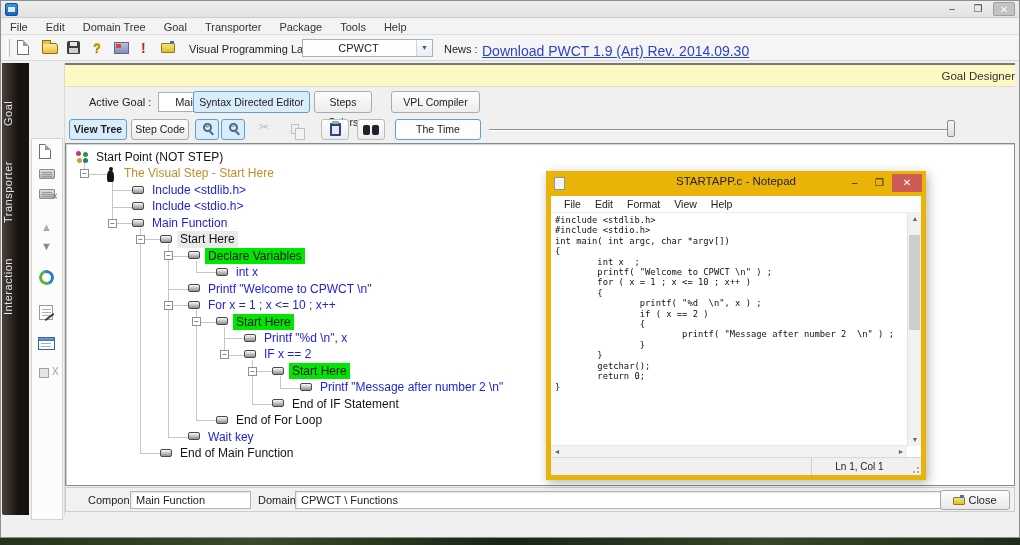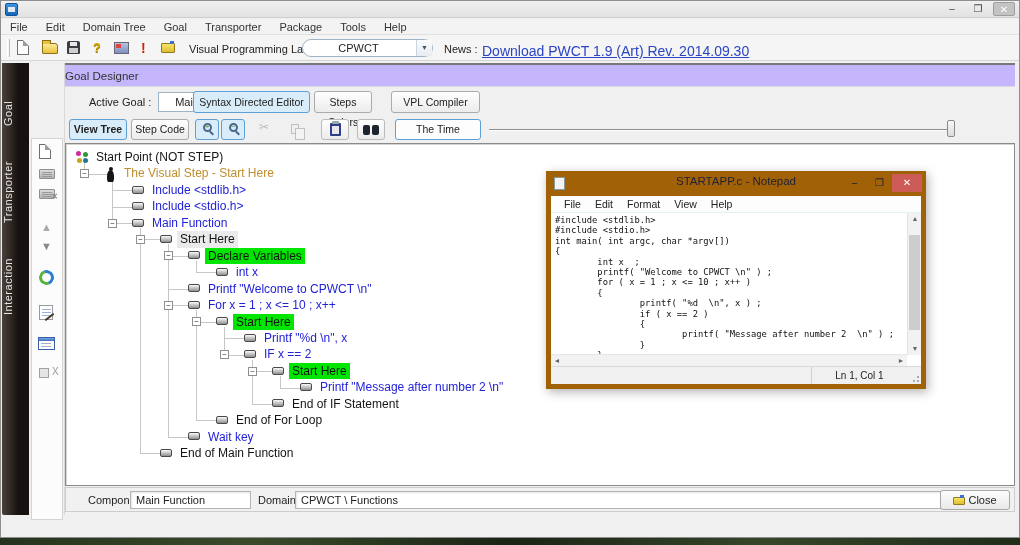--- a/index.html
+++ b/index.html
@@ -59,21 +59,21 @@
   .i-sign { width:14px; height:15px; background:#fff; border:1px solid #9a9a9a; position:relative; }
   .i-sign:before { content:""; position:absolute; left:2px; top:3px; width:9px; height:1px; background:#9ab0d8; box-shadow:0 3px 0 #9ab0d8, 0 6px 0 #9ab0d8; }
   .i-sign:after { content:""; position:absolute; right:-3px; bottom:1px; width:11px; height:2px; background:#41352a; transform:rotate(-38deg); border-radius:1px; }
   .i-form { width:17px; height:13px; background:#fff; border:1px solid #3a5fa8; position:relative; }
   .i-form:before { content:""; position:absolute; left:0; right:0; top:0; height:3px; background:linear-gradient(#7aa4e0,#3a6fc8); }
   .i-form:after { content:""; position:absolute; left:2px; top:5px; width:10px; height:1px; background:#aac; box-shadow:0 3px 0 #aac; }
   .i-cbx { width:10px; height:10px; background:#e4e4e4; border:1px solid #a2a2a2; }
   .i-cbx .x { position:absolute; left:13px; top:-2px; font-size:10px; color:#9a9a9a; }
 
   
-  .gd-header { position:absolute; left:64px; top:62px; width:950px; height:24px; background:#c4b5fd; border-top:2px solid #787878; border-bottom:1px solid #dcdcdc; text-align:left; font-size:11.5px; color:#333; line-height:22px; }
+  .gd-header { position:absolute; left:64px; top:62px; width:950px; height:24px; background:#fef9c3; border-top:2px solid #787878; border-bottom:1px solid #dcdcdc; text-align:right; font-size:11.5px; color:#333; line-height:22px; }
   .gd-row1 { position:absolute; left:64px; top:87px; width:950px; height:29px; }
   .gd-row2 { position:absolute; left:64px; top:116px; width:950px; height:26px; }
   .lbl { font-size:11px; color:#222; }
   .btn { position:absolute; background:linear-gradient(#fefefe,#ececec); border:1px solid #ababab; border-radius:3px; font-size:10.5px; color:#222; text-align:center; cursor:pointer; }
   .btn.blue { background:#d9ecfa; border-color:#5e9fd4; }
   .btn.white-blue { background:#fdfdfd; border-color:#5e9fd4; }
   .btn.disabled { opacity:.45; }
   .magnifier { position:relative; width:9px; height:9px; border:2px solid #47688c; border-radius:50%; margin:3px auto 0; }
   .magnifier:after { content:""; position:absolute; right:-4px; bottom:-4px; width:5px; height:2px; background:#47688c; transform:rotate(45deg); }
   .magnifier span { position:absolute; left:0; top:-3.5px; width:5px; font-size:8px; font-weight:bold; color:#8a6; }
@@ -102,21 +102,21 @@
   .t-root .d2 { left:7px; top:1px; background:#2f9a2f; }
   .t-root .d3 { left:1px; top:7px; background:#caa21d; }
   .t-root .d4 { left:7px; top:7px; background:#1d7a8c; }
   .t-person { position:absolute; width:7px; height:12px; background:#151515; border-radius:50% 50% 30% 30%; }
   .t-person:before { content:""; position:absolute; left:1.5px; top:-3px; width:4px; height:4px; border-radius:50%; background:#151515; }
   .t-label { position:absolute; font-size:12px; white-space:nowrap; padding:0 3px; cursor:pointer; }
   .t-label.blue { color:#2222d8; } .t-label.gold { color:#bd8e2f; } .t-label.black { color:#141414; }
   .t-label.bg-green { background:#00e600; } .t-label.bg-gray { background:#eaeaea; }
 
   
-  .notepad { position:absolute; left:545px; top:170px; width:380px; height:218px; background:#a16207; box-shadow:2px 3px 10px rgba(0,0,0,.3); z-index:20; }
+  .notepad { position:absolute; left:545px; top:170px; width:380px; height:309px; background:#eab308; box-shadow:2px 3px 10px rgba(0,0,0,.3); z-index:20; }
   .np-title { position:absolute; left:0; top:0; right:0; height:25px; }
   .np-ic { position:absolute; left:8px; top:6px; width:11px; height:13px; background:#f4f4f4; border:1px solid #8a9a9a; }
   .np-ttext { position:absolute; left:0; right:0; top:4px; text-align:center; font-size:11.5px; color:#223; }
   .np-ctrls { position:absolute; right:4px; top:3px; display:flex; }
   .np-b { width:25px; height:18px; text-align:center; font-size:10px; line-height:17px; color:#223; cursor:pointer; }
   .np-b.close { width:30px; background:#cd5c56; color:#fff; border-radius:1px; }
   .np-body { position:absolute; left:5px; right:5px; top:25px; bottom:5px; background:#fff; }
   .np-menu { position:absolute; left:0; right:0; top:0; height:17px; display:flex; gap:0; align-items:center; padding-left:6px; border-bottom:1px solid #e3f2f2; background:#fdfdfd; }
   .np-menu span { font-size:10.5px; color:#222; padding:0 7px; cursor:pointer; }
   .np-text { position:absolute; left:0; right:0; top:17px; bottom:29px; border-bottom:1px solid #e6e6e6; overflow:hidden; }
@@ -191,21 +191,21 @@
     <div class="tb-ic" style="left:113px">
           <div class="i-image"></div>
         </div>
     <div class="tb-ic" style="left:140px">
           <div class="i-excl">!</div>
         </div>
     <div class="tb-ic" style="left:160px">
           <div class="i-folder"></div>
         </div>
     <div class="vpl-label">Visual Programming Language</div>
-    <div class="combo" style="left:301px; top:4px; width:131px; height:18px;border-radius:9px;">
+    <div class="combo" style="left:301px; top:4px; width:131px; height:18px;">
       <span class="cv">CPWCT</span>
       <span class="arr">▼</span>
     </div>
     <div class="news-label">News :</div>
     <a class="news-link">Download PWCT 1.9 (Art) Rev. 2014.09.30</a>
   </div>
 
   <div class="side-dark">
     <span class="vtab" style="top:28px; height:44px;">Goal</span>
     <span class="vtab" style="top:88px; height:82px;">Transporter</span>

